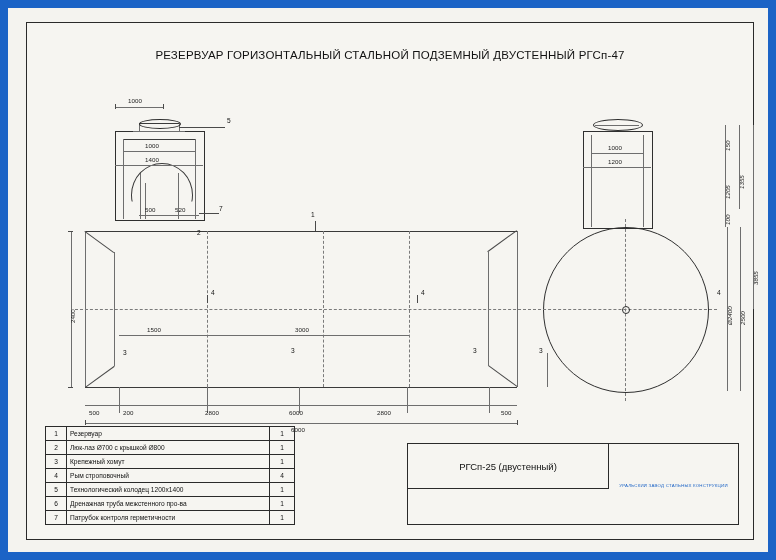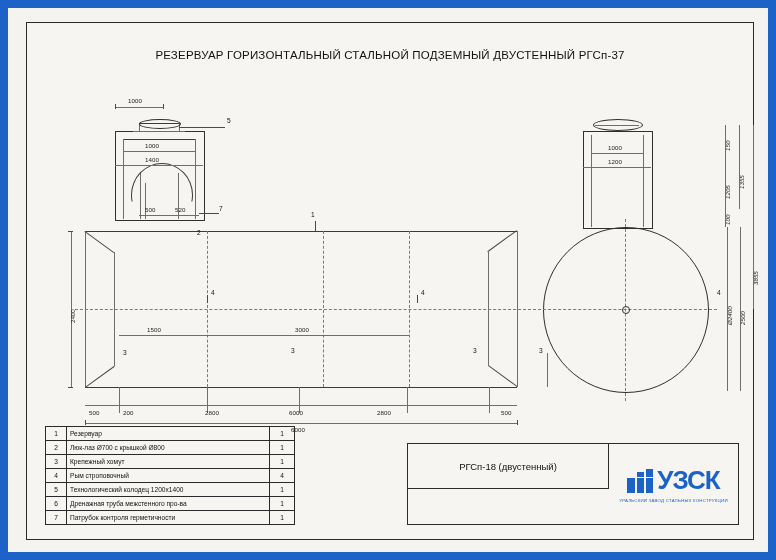--- a/index.html
+++ b/index.html
@@ -54,21 +54,21 @@
   .leader{position:absolute;background:#4a4a4a;}
   .tick{position:absolute;background:#4a4a4a;width:1px;height:5px;}
   .tickh{position:absolute;background:#4a4a4a;height:1px;width:5px;}
 </style>
 </head>
 <body>
 
 <div id="sheet">
   <div id="frame">
 
-    <div id="title">РЕЗЕРВУАР ГОРИЗОНТАЛЬНЫЙ СТАЛЬНОЙ ПОДЗЕМНЫЙ ДВУСТЕННЫЙ РГСп-37</div>
+    <div id="title">РЕЗЕРВУАР ГОРИЗОНТАЛЬНЫЙ СТАЛЬНОЙ ПОДЗЕМНЫЙ ДВУСТЕННЫЙ РГСп-47</div>
 
     <div class="well" style="left:88px;top:108px;width:88px;height:88px;"></div>
     <div class="ln h" style="left:96px;top:116px;width:72px;"></div>
     <div class="ln v thin" style="left:96px;top:116px;height:80px;"></div>
     <div class="ln v thin" style="left:168px;top:116px;height:80px;"></div>
 
     <div class="ln h" style="left:112px;top:100px;width:40px;"></div>
     <div class="ln h thin" style="left:106px;top:108px;width:52px;"></div>
     <div class="ln v thin" style="left:112px;top:100px;height:8px;"></div>
     <div class="ln v thin" style="left:152px;top:100px;height:8px;"></div>
@@ -239,29 +239,20 @@
         </tr>
         <tr>
           <td class="num">7</td>
           <td>Патрубок контроля герметичности</td>
           <td class="qty">1</td>
         </tr>
       </tbody>
     </table>
 
     <div id="stamp">
-      <div class="row1">РГСп-18 (двустенный)</div>
+      <div class="row1">РГСп-25 (двустенный)</div>
       <div id="logo">
-        <div class="lg">
-          <span class="bldg">
-            <i style="left:0;top:8px;width:8px;height:16px;"></i>
-            <i style="left:10px;top:3px;width:7px;height:21px;"></i>
-            <i style="left:19px;top:0;width:7px;height:24px;"></i>
-            <i style="left:0;top:8px;width:26px;height:1px;background:#f6f5f1;"></i>
-          </span>
-          <span class="uzsk">УЗСК</span>
-        </div>
         <div class="sub">УРАЛЬСКИЙ ЗАВОД СТАЛЬНЫХ КОНСТРУКЦИЙ</div>
       </div>
     </div>
 
   </div>
 </div>
 
 </body></html>

